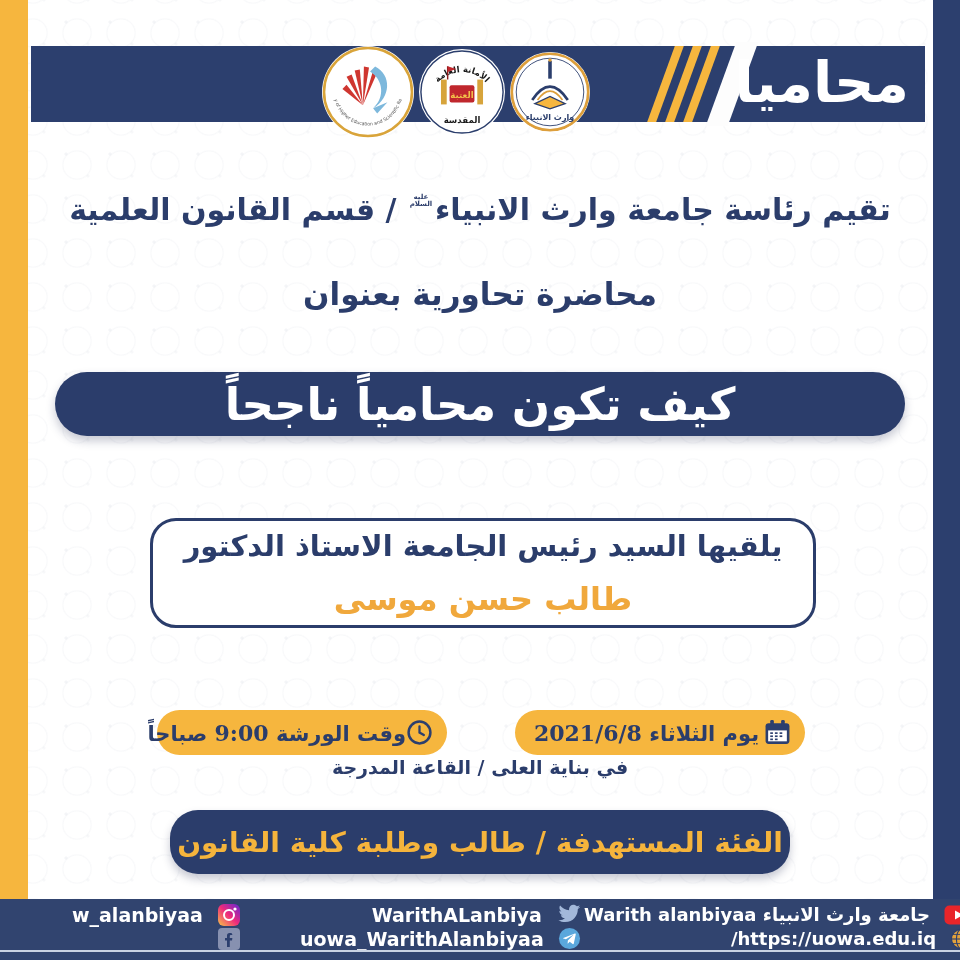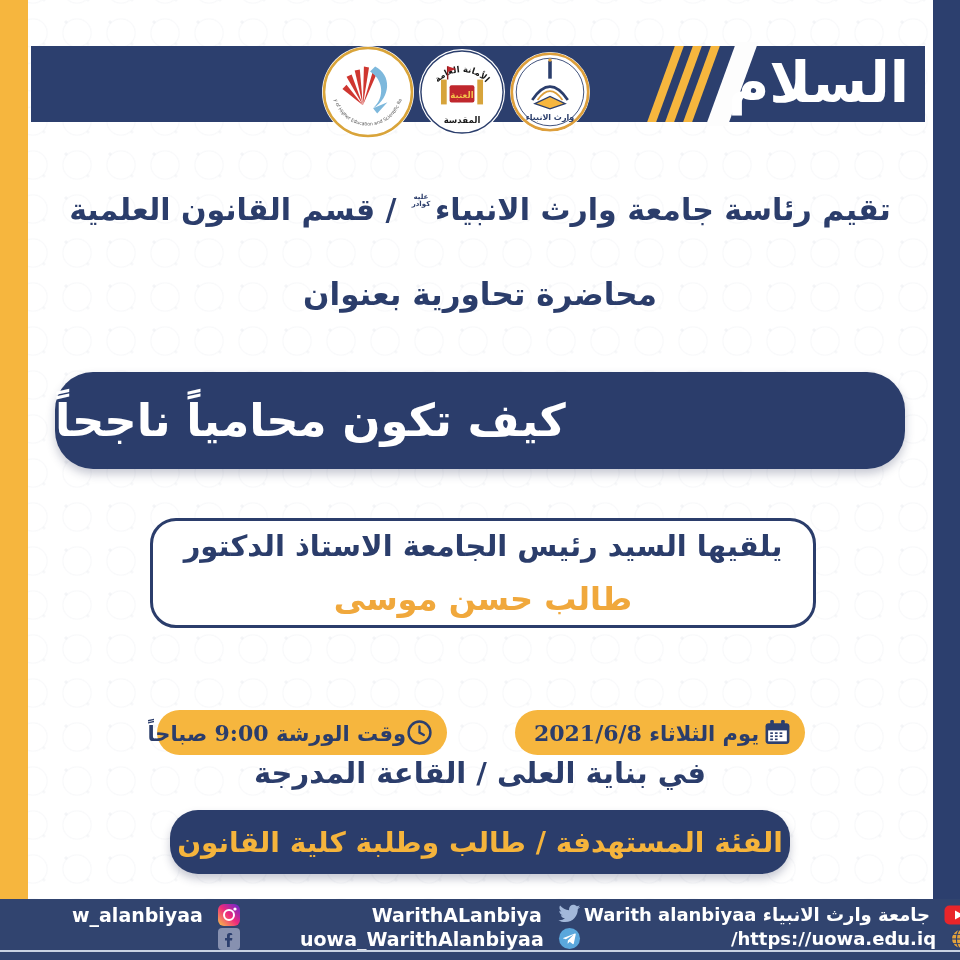--- a/index.html
+++ b/index.html
@@ -33,41 +33,41 @@
   .logos{position:absolute;left:322px;top:46px;height:92px;display:flex;align-items:center;gap:5px;}
   .logo-circle{border-radius:50%;background:#fff;display:block;}
   
   .intro1{position:absolute;left:40px;right:40px;top:192px;text-align:center;
     color:#2b3d6b;font-size:30px;font-weight:bold;white-space:nowrap;}
   .honorific{display:inline-block;width:24px;font-size:7px;line-height:7px;
     vertical-align:14px;text-align:center;color:#2b3d6b;white-space:normal;margin:0 2px;}
   .intro2{position:absolute;left:40px;right:40px;top:276px;text-align:center;
     color:#2b3d6b;font-size:31px;font-weight:bold;}
   
-  .title-pill{position:absolute;left:55px;top:372px;width:850px;height:97px;
+  .title-pill{position:absolute;left:55px;top:372px;width:850px;height:64px;
     background:#2b3d6b;border-radius:38px;box-shadow:0 5px 10px rgba(30,40,80,0.25);
-    display:flex;align-items:center;justify-content:flex-end;}
+    display:flex;align-items:center;justify-content:center;}
   .title-pill span{color:#fff;font-size:45px;font-weight:bold;}
   
   .speaker-box{position:absolute;left:150px;top:518px;width:660px;height:104px;
     background:#fff;border:3px solid #2b3d6b;border-radius:26px;
     display:flex;flex-direction:column;align-items:center;justify-content:center;gap:17px;}
   .speaker-intro{color:#2b3d6b;font-size:29px;font-weight:bold;}
   .speaker-name{color:#f0a83c;font-size:32px;font-weight:bold;}
   
   .pill{position:absolute;top:674px;height:45px;background:#f6b63e;border-radius:23px;
     display:flex;align-items:center;padding:0 14px;box-sizing:border-box;margin-top:36px;}
   .pill-date{left:515px;width:290px;}
   .pill-time{left:157px;width:290px;}
   .pill .texts{flex:1;text-align:center;color:#2b3d6b;font-size:21px;font-weight:bold;white-space:nowrap;}
   .num{font-family:"DejaVu Serif",serif;font-size:22px;font-weight:bold;}
   .pill-icon{flex:0 0 auto;display:block;}
   
   .location{position:absolute;left:40px;right:40px;top:756px;text-align:center;
-    color:#2b3d6b;font-size:29px;font-weight:bold;}
+    color:#2b3d6b;font-size:19px;font-weight:bold;}
   
   .target-pill{position:absolute;left:170px;top:810px;width:620px;height:64px;
     background:#2b3d6b;border-radius:28px;box-shadow:0 5px 9px rgba(30,40,80,0.25);
     display:flex;align-items:center;justify-content:center;}
   .target-pill span{color:#f5b43c;font-size:28px;font-weight:bold;white-space:nowrap;}
   
   .footer{position:absolute;left:0;right:0;top:899px;height:61px;background:#31446f;}
   .footer-divider{position:absolute;left:0;right:0;bottom:8px;height:2px;background:#c9d2e2;}
   .fcol{position:absolute;top:5px;display:flex;flex-direction:column;gap:3px;}
   .fcol-left{left:72px;}
@@ -84,21 +84,21 @@
 <div class="poster">
 
   <div class="left-bar"></div>
   <div class="right-bar"></div>
 
   <div class="header-band">
     <div class="stripe s1"></div>
     <div class="stripe s2"></div>
     <div class="stripe s3"></div>
     <div class="slash"></div>
-    <div class="announce">السلام</div>
+    <div class="announce">محاميا</div>
   </div>
 
   <div class="logos">
     <svg class="logo-circle" width="80" height="80" viewBox="0 0 90 90">
       <circle cx="45" cy="45" r="43" fill="#fff" stroke="#dd9f3c" stroke-width="3"></circle>
       <circle cx="45" cy="45" r="38" fill="none" stroke="#2b3e6c" stroke-width="1"></circle>
       <rect x="43" y="10" width="4" height="20" fill="#2b3e6c"></rect>
       <circle cx="45" cy="9" r="2" fill="#dd9f3c"></circle>
       <path d="M25 54 Q45 24 65 54" fill="none" stroke="#2b3e6c" stroke-width="3"></path>
       <path d="M31 54 Q45 34 59 54" fill="none" stroke="#dd9f3c" stroke-width="2"></path>
@@ -135,21 +135,21 @@
       <defs>
           <path id="minArc" d="M 12 52 A 34 34 0 0 0 78 52"></path>
         </defs>
       <text font-size="4.6" fill="#555">
         <textPath href="#minArc" startOffset="50%" text-anchor="middle">Ministry of Higher Education and Scientific Research</textPath>
       </text>
     </svg>
   </div>
 
   <div class="intro1">
-    <span>تقيم رئاسة جامعة وارث الانبياء</span><span class="honorific">عليه كوادر</span>
+    <span>تقيم رئاسة جامعة وارث الانبياء</span><span class="honorific">عليه السلام</span>
     <span>/ قسم القانون العلمية</span>
   </div>
   <div class="intro2">محاضرة تحاورية بعنوان</div>
 
   <div class="title-pill">
     <span>كيف تكون محامياً ناجحاً</span>
   </div>
 
   <div class="speaker-box">
     <div class="speaker-intro">يلقيها السيد رئيس الجامعة الاستاذ الدكتور</div>

